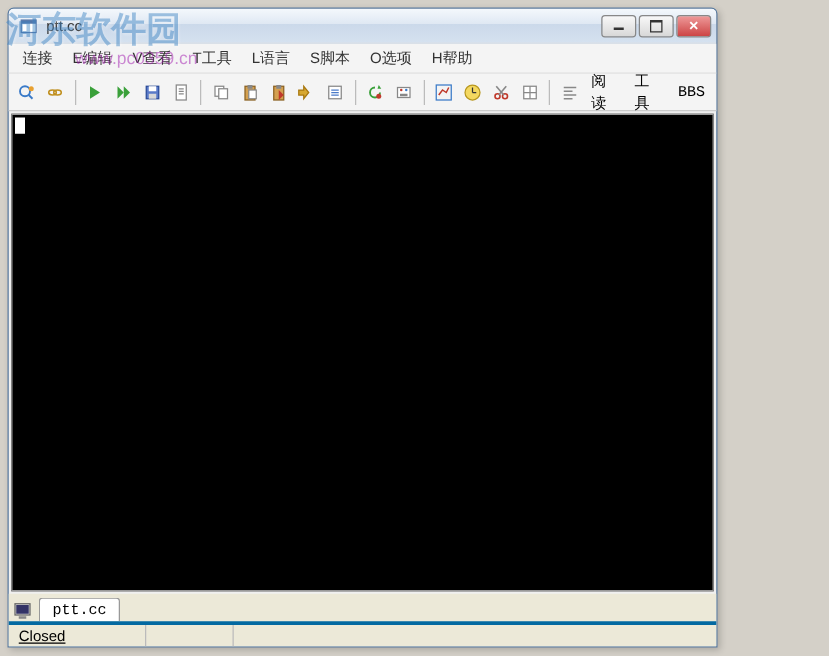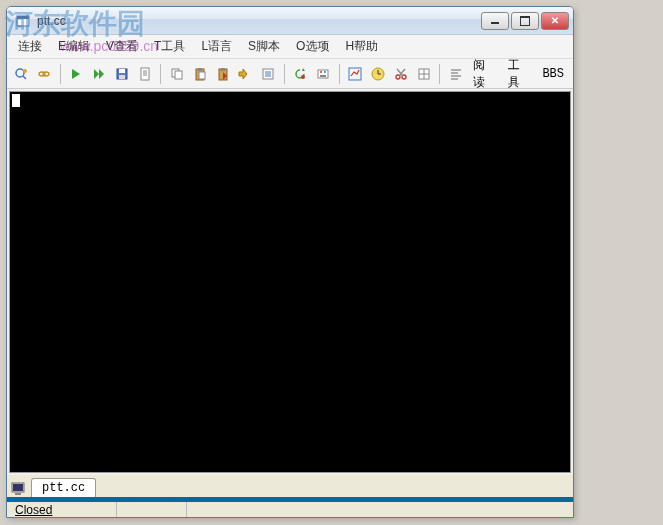--- a/index.html
+++ b/index.html
@@ -20,21 +20,21 @@
 .menu-item { padding: 3px 7px; cursor: pointer; font-size: 12px; color: #333; }
 .toolbar { height: 30px; background: #f4f4f4; display: flex; align-items: center; padding: 2px 4px; gap: 2px; border-bottom: 1px solid #ccc; }
 .tool-btn { width: 22px; height: 22px; display: flex; align-items: center; justify-content: center; cursor: pointer; border: 1px solid transparent; border-radius: 2px; }
 .tool-sep { width: 1px; height: 20px; background: #bbb; margin: 0 3px; }
 .tool-text { padding: 2px 5px; font-size: 12px; cursor: pointer; color: #000000; font-family: Liberation Mono, monospace; }
 .terminal { flex: 1; background: #000; margin: 2px; border: 1px solid #999; position: relative; }
 .cursor { position: absolute; top: 2px; left: 2px; width: 8px; height: 13px; background: #fff; }
 .tabbar { height: 22px; display: flex; align-items: flex-end; padding: 0 4px; background: #ece9d8; }
 .tab-icon { width: 18px; height: 16px; margin-right: 2px; display: inline-flex; align-items: center; }
 .tab { padding: 2px 10px; background: #fff; border: 1px solid #999; border-bottom: none; font-family: "Courier New", monospace; font-size: 12px; border-radius: 3px 3px 0 0; }
-.statusbar { height: 20px; background: #ece9d8; border-top: 5px solid #0369a1; display: flex; align-items: center; font-size: 12px; text-decoration: underline; }
+.statusbar { height: 20px; background: #ece9d8; border-top: 3px solid #0369a1; display: flex; align-items: center; font-size: 12px; text-decoration: underline; }
 .status-cell { padding: 2px 8px; border-right: 1px solid #bbb; height: 100%; display: flex; align-items: center; }
 .status-cell.wide { flex: 1; border-right: none; justify-content: flex-start; padding-left: 60px; }
 svg { display: block; }
 </style>
 </head>
 <body>
 
 <div class="watermark">河东软件园</div>
 <div class="watermark-url">www.pc0359.cn</div>
 

